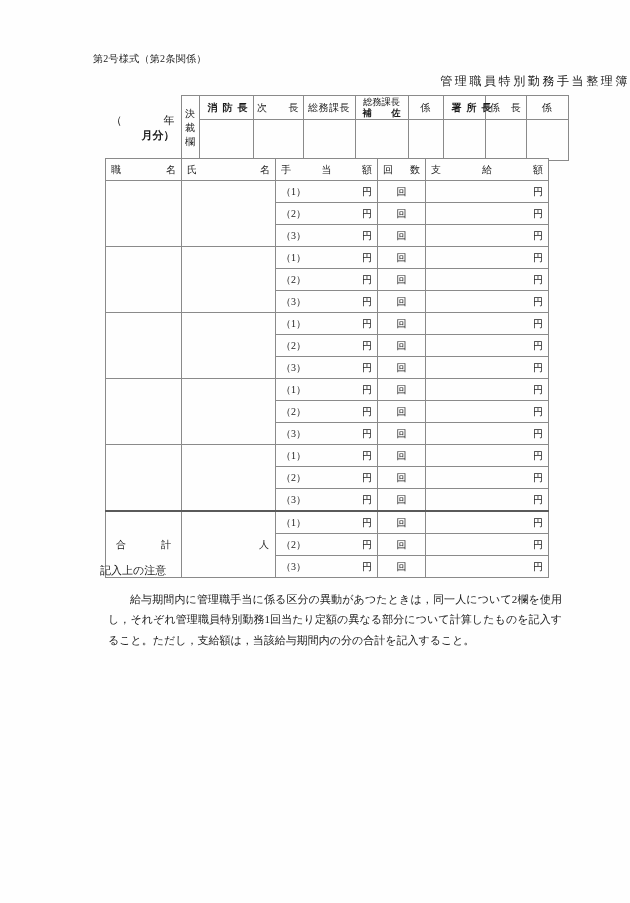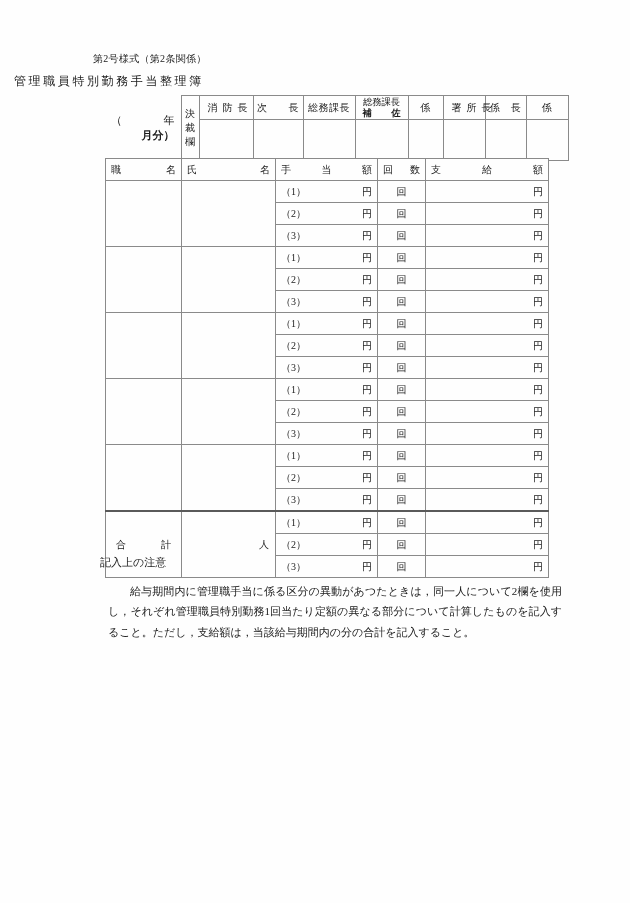--- a/index.html
+++ b/index.html
@@ -28,21 +28,21 @@
     top: 52px;
     font-size: 10px;
     letter-spacing: 0.3px;
     white-space: nowrap;
   }
   .doc-title {
     position: absolute;
     left: 0;
     right: 0;
     top: 73px;
-    text-align: left;
+    text-align: right;
     font-size: 12px;
     letter-spacing: 2.6px;
     padding-left: 14px;
     white-space: nowrap;
   }
 
   
   table {
     border-collapse: collapse;
     table-layout: fixed;
@@ -89,21 +89,21 @@
     white-space: nowrap;
   }
   .appr-head.two-line {
     line-height: 10.5px;
     font-size: 9.3px;
     letter-spacing: 0px;
     padding: 1px 0;
   }
   .appr-head.two-line .r1 { display: block; }
   .appr-head.two-line .r2 { display: block; letter-spacing: 5px; padding-left: 5px; font-weight: bold; }
-  .appr-head.spread { letter-spacing: 5px; padding-left: 8px; }
+  .appr-head.spread { letter-spacing: 5px; padding-left: 8px; font-weight: bold; }
   .appr-blank { height: 40px; }
 
   
   .ledger-wrap {
     position: absolute;
     left: 105px;
     top: 158px;
   }
   table.ledger { width: 443px; }
   table.ledger td { height: 21px; }
@@ -141,21 +141,21 @@
 
   
   .notes {
     position: absolute;
     left: 100px;
     top: 552px;
     width: 470px;
     font-size: 11px;
     line-height: 20.5px;
   }
-  .notes .note-title { margin: 0 0 0 0; }
+  .notes .note-title { margin: 8px 0 0 0; }
   .notes p.body {
     margin: 8px;
     text-indent: 22px;
     text-align: justify;
   }
 </style>
 </head>
 <body>
 
 <div class="page">

